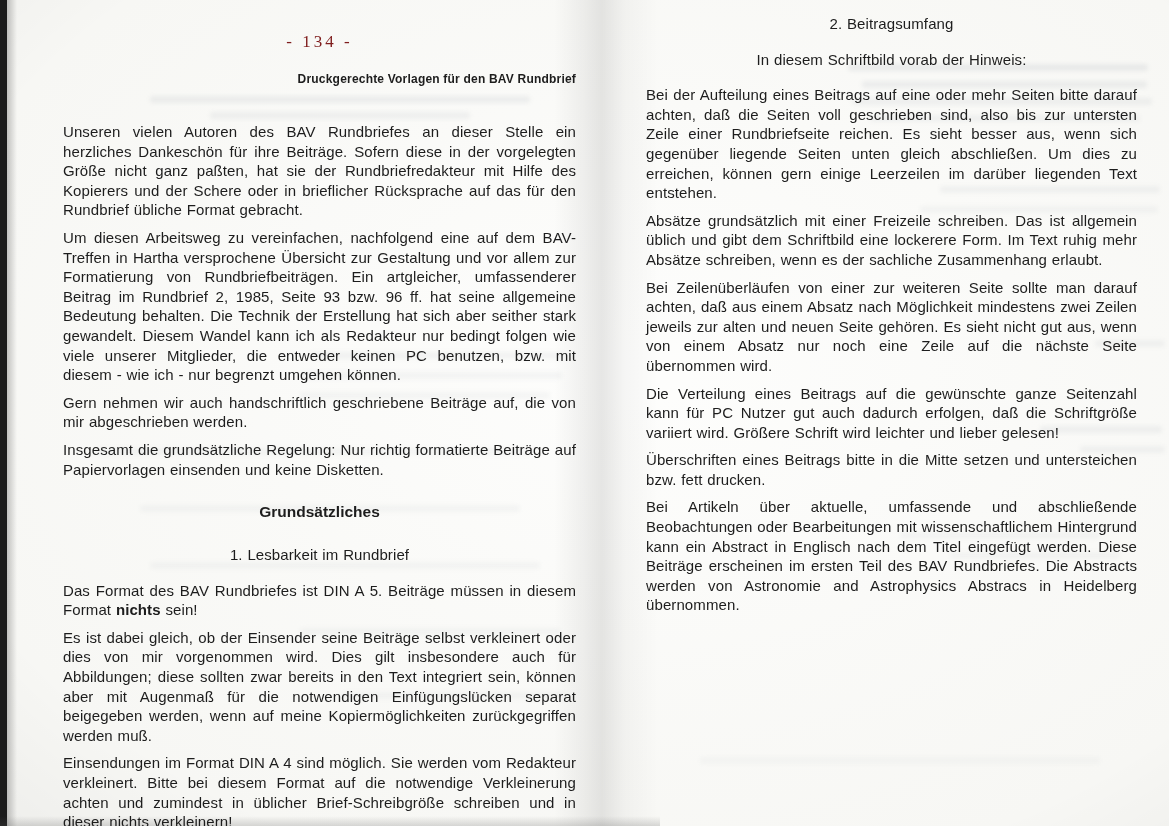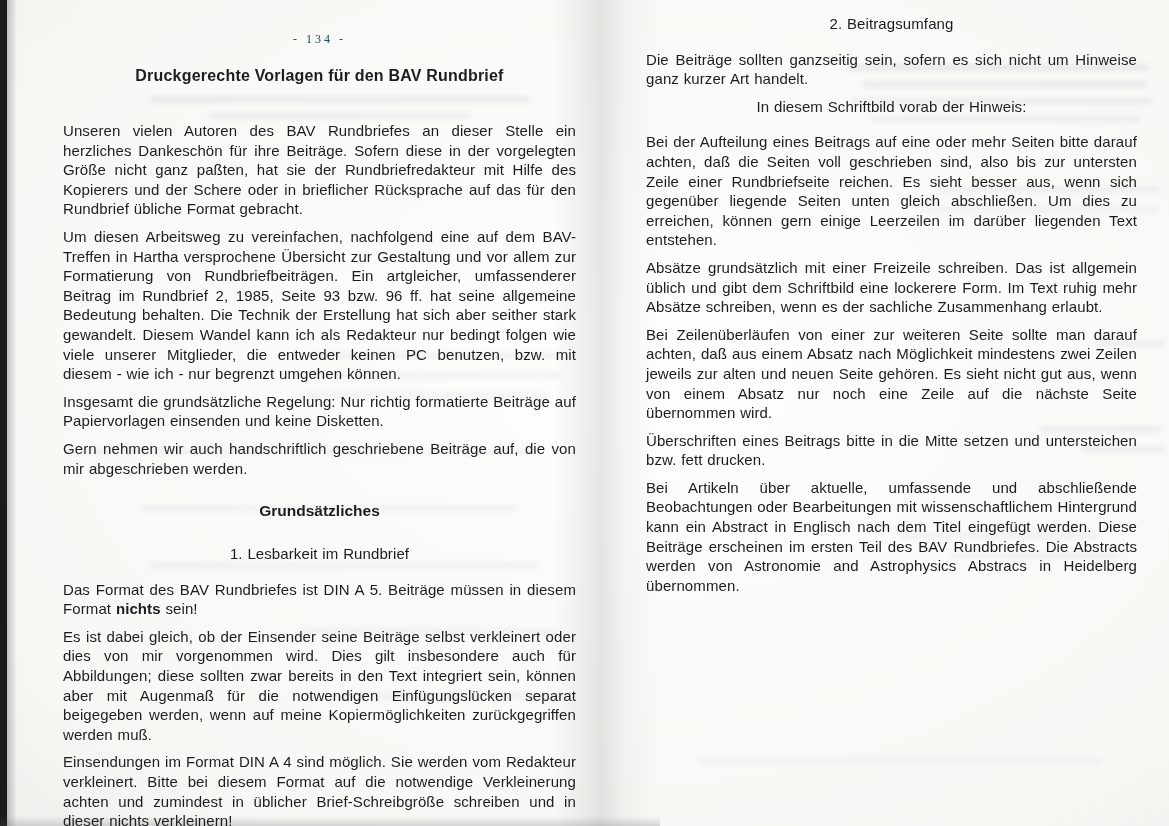--- a/index.html
+++ b/index.html
@@ -48,30 +48,30 @@
   }
   .page {
     position: absolute;
     top: 0;
   }
   .page-left  { left: 63px;  width: 513px; }
   .page-right { left: 646px; width: 491px; }
 
   .pagenum {
     font-family: "Liberation Serif", serif;
-    font-size: 12px;
+    font-size: 17px;
     letter-spacing: 3px;
     text-align: center;
     margin: 32px 0 20px 0;
-    color: #0c4a6e;
+    color: #7f1d1d;
   }
   .doc-title {
     font-weight: bold;
-    font-size: 16px;
-    text-align: center;
+    font-size: 12px;
+    text-align: right;
     letter-spacing: 0.2px;
     margin: 0 0 36px 0;
   }
   p {
     margin: 0 0 8px 0;
     font-size: 15px;
     line-height: 19.6px;
     text-align: justify;
     letter-spacing: 0.1px;
     word-spacing: 0.5px;
@@ -130,40 +130,40 @@
 <div class="ghost" style="left:900px;  top:532px; width:200px; opacity:.08;"></div>
 <div class="ghost" style="left:950px;  top:552px; width:170px; opacity:.08;"></div>
 <div class="ghost" style="left:700px;  top:757px; width:400px; opacity:.06;"></div>
 
 <div class="page page-left">
   <div class="pagenum">- 134 -</div>
   <div class="doc-title">Druckgerechte Vorlagen für den BAV Rundbrief</div>
 
   <p>Unseren vielen Autoren des BAV Rundbriefes an dieser Stelle ein herzliches Dankeschön für ihre Beiträge. Sofern diese in der vorgelegten Größe nicht ganz paßten, hat sie der Rundbriefredakteur mit Hilfe des Kopierers und der Schere oder in brieflicher Rücksprache auf das für den Rundbrief übliche Format gebracht.</p>
   <p>Um diesen Arbeitsweg zu vereinfachen, nachfolgend eine auf dem BAV-Treffen in Hartha versprochene Übersicht zur Gestaltung und vor allem zur Formatierung von Rundbriefbeiträgen. Ein artgleicher, umfassenderer Beitrag im Rundbrief 2, 1985, Seite 93 bzw. 96 ff. hat seine allgemeine Bedeutung behalten. Die Technik der Erstellung hat sich aber seither stark gewandelt. Diesem Wandel kann ich als Redakteur nur bedingt folgen wie viele unserer Mitglieder, die entweder keinen PC benutzen, bzw. mit diesem - wie ich - nur begrenzt umgehen können.</p>
+  <p>Gern nehmen wir auch handschriftlich geschriebene Beiträge auf, die von mir abgeschrieben werden.</p>
   <p>Insgesamt die grundsätzliche Regelung: Nur richtig formatierte Beiträge auf Papiervorlagen einsenden und keine Disketten.</p>
-  <p>Gern nehmen wir auch handschriftlich geschriebene Beiträge auf, die von mir abgeschrieben werden.</p>
 
   <div class="section-heading spaced-top">Grundsätzliches</div>
 
   <p class="list-item-line spaced-top">1. Lesbarkeit im Rundbrief</p>
 
   <p><span>Das Format des BAV Rundbriefes ist DIN A 5. Beiträge müssen in diesem Format </span><b>nichts</b><span> sein!</span></p>
 
   <p>Es ist dabei gleich, ob der Einsender seine Beiträge selbst verkleinert oder dies von mir vorgenommen wird. Dies gilt insbesondere auch für Abbildungen; diese sollten zwar bereits in den Text integriert sein, können aber mit Augenmaß für die notwendigen Einfügungslücken separat beigegeben werden, wenn auf meine Kopiermöglichkeiten zurückgegriffen werden muß.</p>
   <p>Einsendungen im Format DIN A 4 sind möglich. Sie werden vom Redakteur verkleinert. Bitte bei diesem Format auf die notwendige Verkleinerung achten und zumindest in üblicher Brief-Schreibgröße schreiben und in dieser nichts verkleinern!</p>
 </div>
 
 <div class="page page-right">
 
   <p class="list-item-line rp-first">2. Beitragsumfang</p>
 
-  <p>Die Beiträge sollten ganzseitig sein, sofern es sich nicht um Hinweise ganz kurzer Art handelt.</p>
   <p class="list-item-line">In diesem Schriftbild vorab der Hinweis:</p>
   <p>Bei der Aufteilung eines Beitrags auf eine oder mehr Seiten bitte darauf achten, daß die Seiten voll geschrieben sind, also bis zur untersten Zeile einer Rundbriefseite reichen. Es sieht besser aus, wenn sich gegenüber liegende Seiten unten gleich abschließen. Um dies zu erreichen, können gern einige Leerzeilen im darüber liegenden Text entstehen.</p>
   <p>Absätze grundsätzlich mit einer Freizeile schreiben. Das ist allgemein üblich und gibt dem Schriftbild eine lockerere Form. Im Text ruhig mehr Absätze schreiben, wenn es der sachliche Zusammenhang erlaubt.</p>
   <p>Bei Zeilenüberläufen von einer zur weiteren Seite sollte man darauf achten, daß aus einem Absatz nach Möglichkeit mindestens zwei Zeilen jeweils zur alten und neuen Seite gehören. Es sieht nicht gut aus, wenn von einem Absatz nur noch eine Zeile auf die nächste Seite übernommen wird.</p>
+  <p>Die Verteilung eines Beitrags auf die gewünschte ganze Seitenzahl kann für PC Nutzer gut auch dadurch erfolgen, daß die Schriftgröße variiert wird. Größere Schrift wird leichter und lieber gelesen!</p>
 
 
   <p>Überschriften eines Beitrags bitte in die Mitte setzen und untersteichen bzw. fett drucken.</p>
   <p>Bei Artikeln über aktuelle, umfassende und abschließende Beobachtungen oder Bearbeitungen mit wissenschaftlichem Hintergrund kann ein Abstract in Englisch nach dem Titel eingefügt werden. Diese Beiträge erscheinen im ersten Teil des BAV Rundbriefes. Die Abstracts werden von Astronomie and Astrophysics Abstracs in Heidelberg übernommen.</p>
 
 </div>
 
 </body></html>

